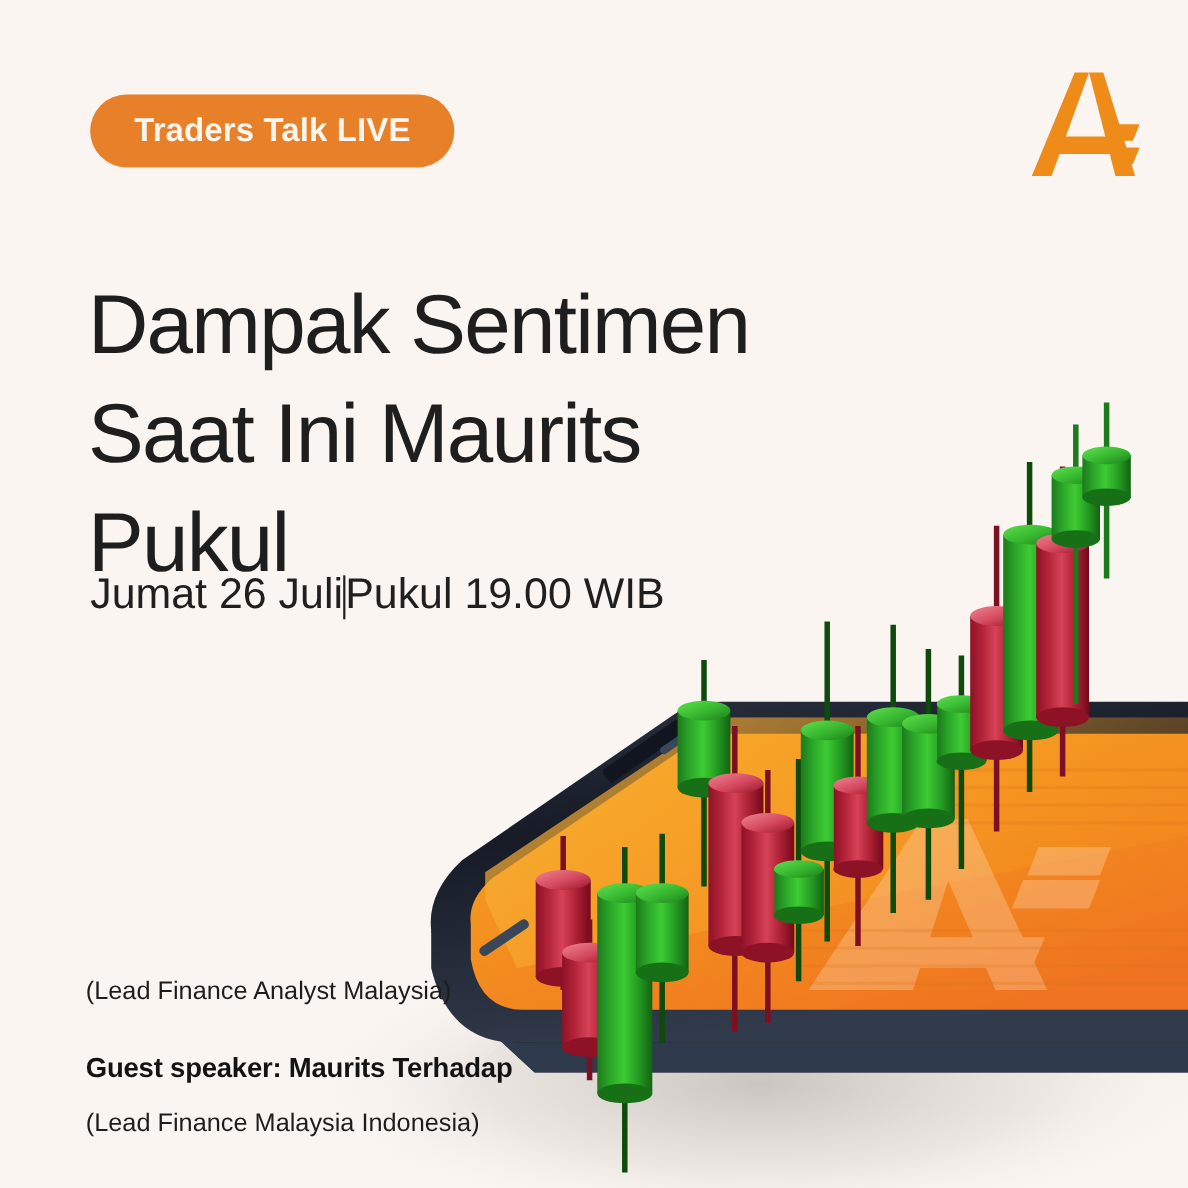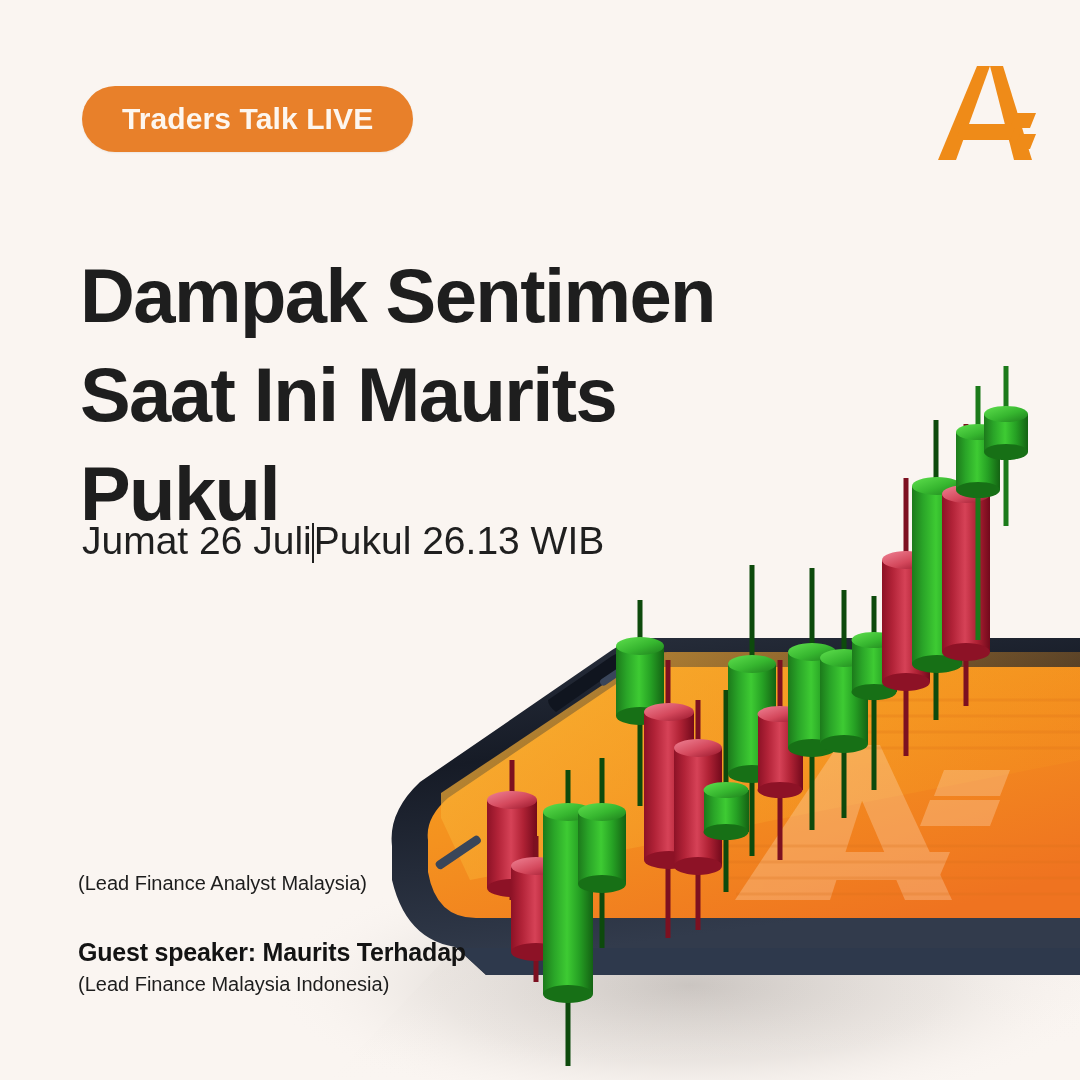--- a/index.html
+++ b/index.html
@@ -21,42 +21,42 @@
     position:absolute;left:82px;top:86px;
     height:66px;padding:0 40px;
     display:flex;align-items:center;justify-content:center;
     background:#e8802a;border-radius:34px;
     color:#fdf6ef;font-size:30px;font-weight:bold;letter-spacing:.1px;
     box-shadow:0 1px 2px rgba(0,0,0,.06);
   }
 
   .title{
     position:absolute;left:80px;top:196px;width:760px;
-    font-size:76px;line-height:1.30;font-weight:bold;
+    font-size:76px;line-height:1.30;font-weight:normal;
     color:#1e1e1e;letter-spacing:-1.6px;
   }
   .title .ln{display:block;white-space:nowrap;}
 
   .datetime{
     position:absolute;left:82px;top:519px;
     font-size:39px;color:#1f1f1f;font-weight:normal;
     display:flex;align-items:flex-end;white-space:nowrap;
   }
   .datetime .sep{
     display:inline-block;width:2px;height:40px;background:#1f1f1f;
   }
 
   .credits{position:absolute;left:78px;top:866px;width:480px;}
   .cred-name{
     font-size:25px;font-weight:bold;color:#131313;
     letter-spacing:-.2px;white-space:nowrap;
   }
   .cred-role{
-    font-size:20px;font-weight:normal;color:#1d1d1d;
-    margin-top:6px;white-space:nowrap;
+    font-size:23px;font-weight:normal;color:#1d1d1d;
+    margin-top:21px;white-space:nowrap;
   }
   .cred-block + .cred-block{margin-top:43px;}
 
   .logo{position:absolute;left:932px;top:60px;width:104px;height:108px;}
 </style>
 </head>
 <body>
 
 <div id="poster">
 
@@ -315,21 +315,21 @@
 
     <h1 class="title">
       <span class="ln">Dampak Sentimen</span>
       <span class="ln">Saat Ini Maurits</span>
       <span class="ln">Pukul</span>
     </h1>
 
     <div class="datetime">
       <span>Jumat 26 Juli</span>
       <span class="sep"></span>
-      <span>Pukul 26.13 WIB</span>
+      <span>Pukul 19.00 WIB</span>
     </div>
 
     <div class="credits">
       <div class="cred-block">
         <div class="cred-role">(Lead Finance Analyst Malaysia)</div>
       </div>
       <div class="cred-block">
         <div class="cred-name">Guest speaker: Maurits Terhadap</div>
         <div class="cred-role">(Lead Finance Malaysia Indonesia)</div>
       </div>

